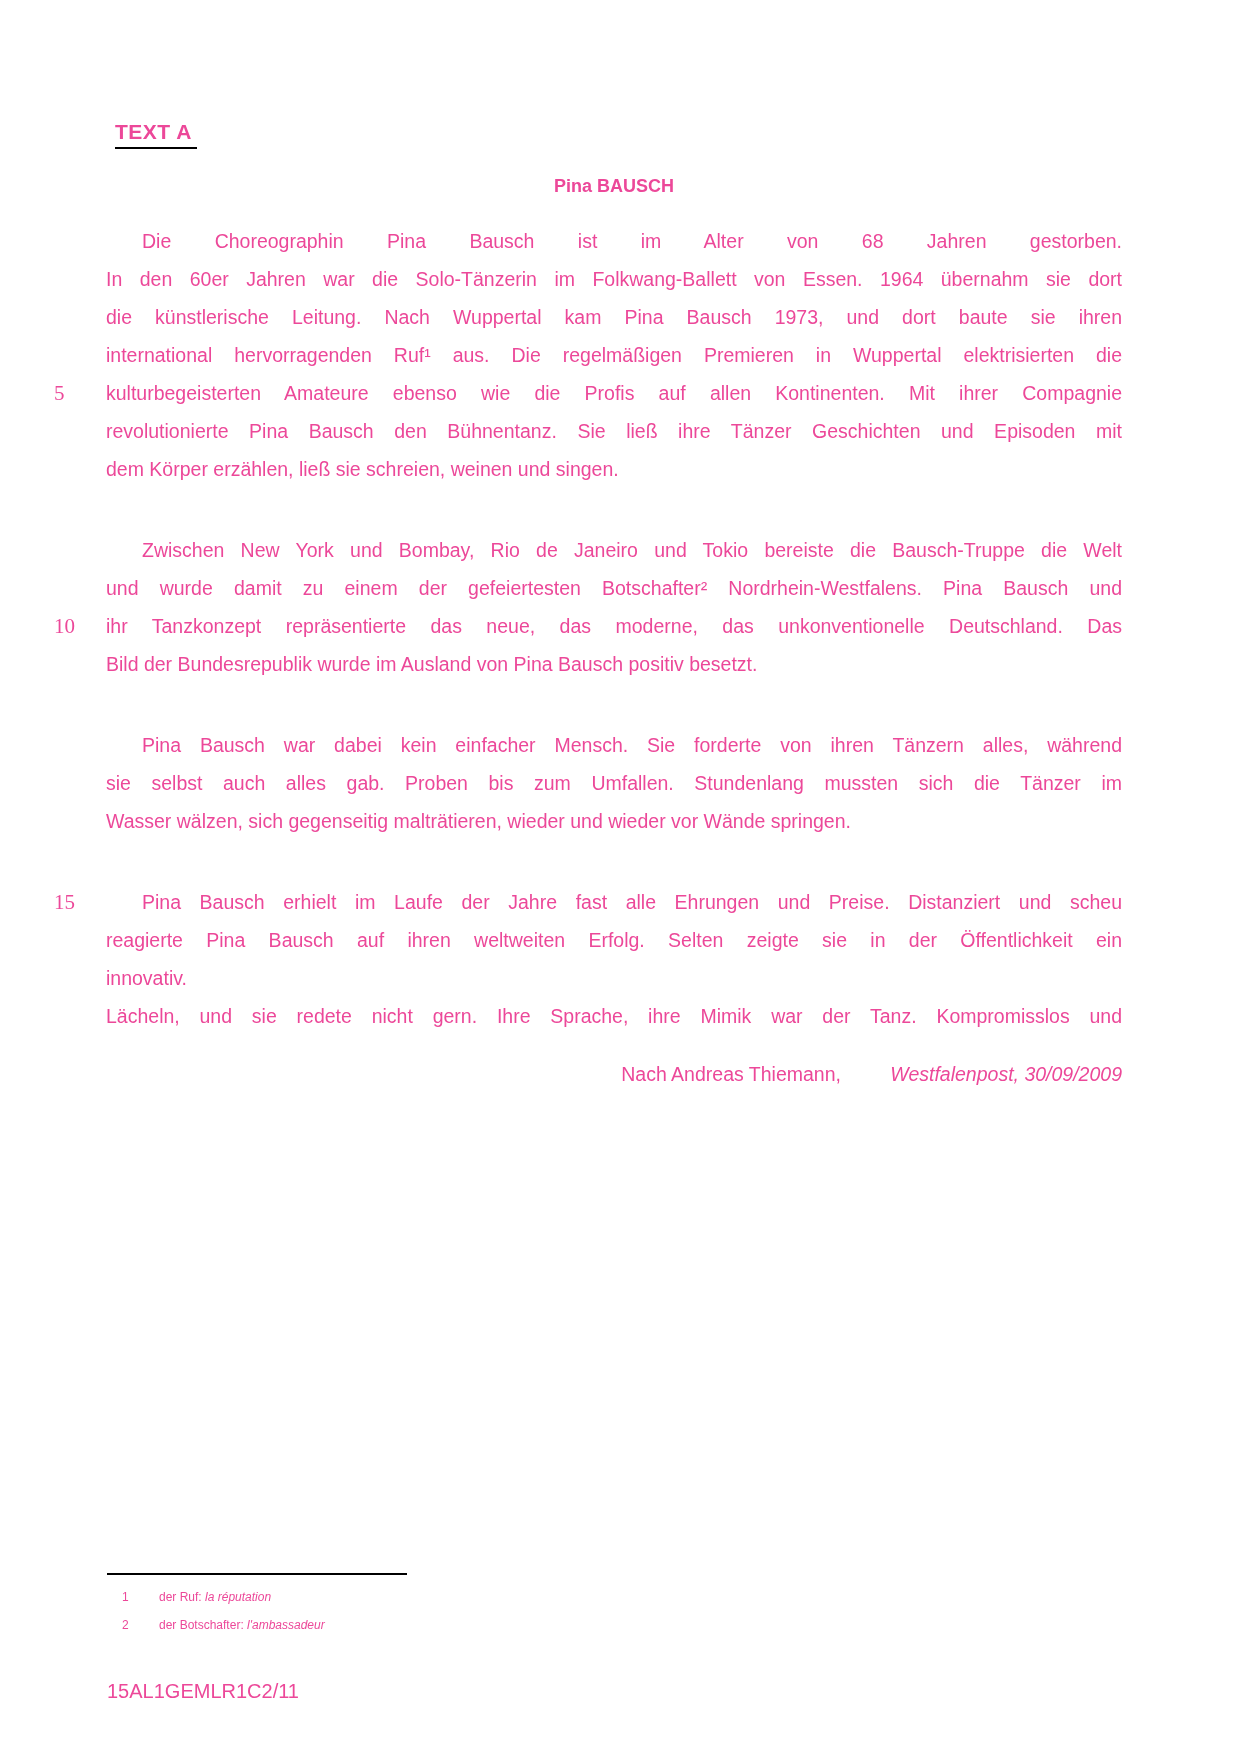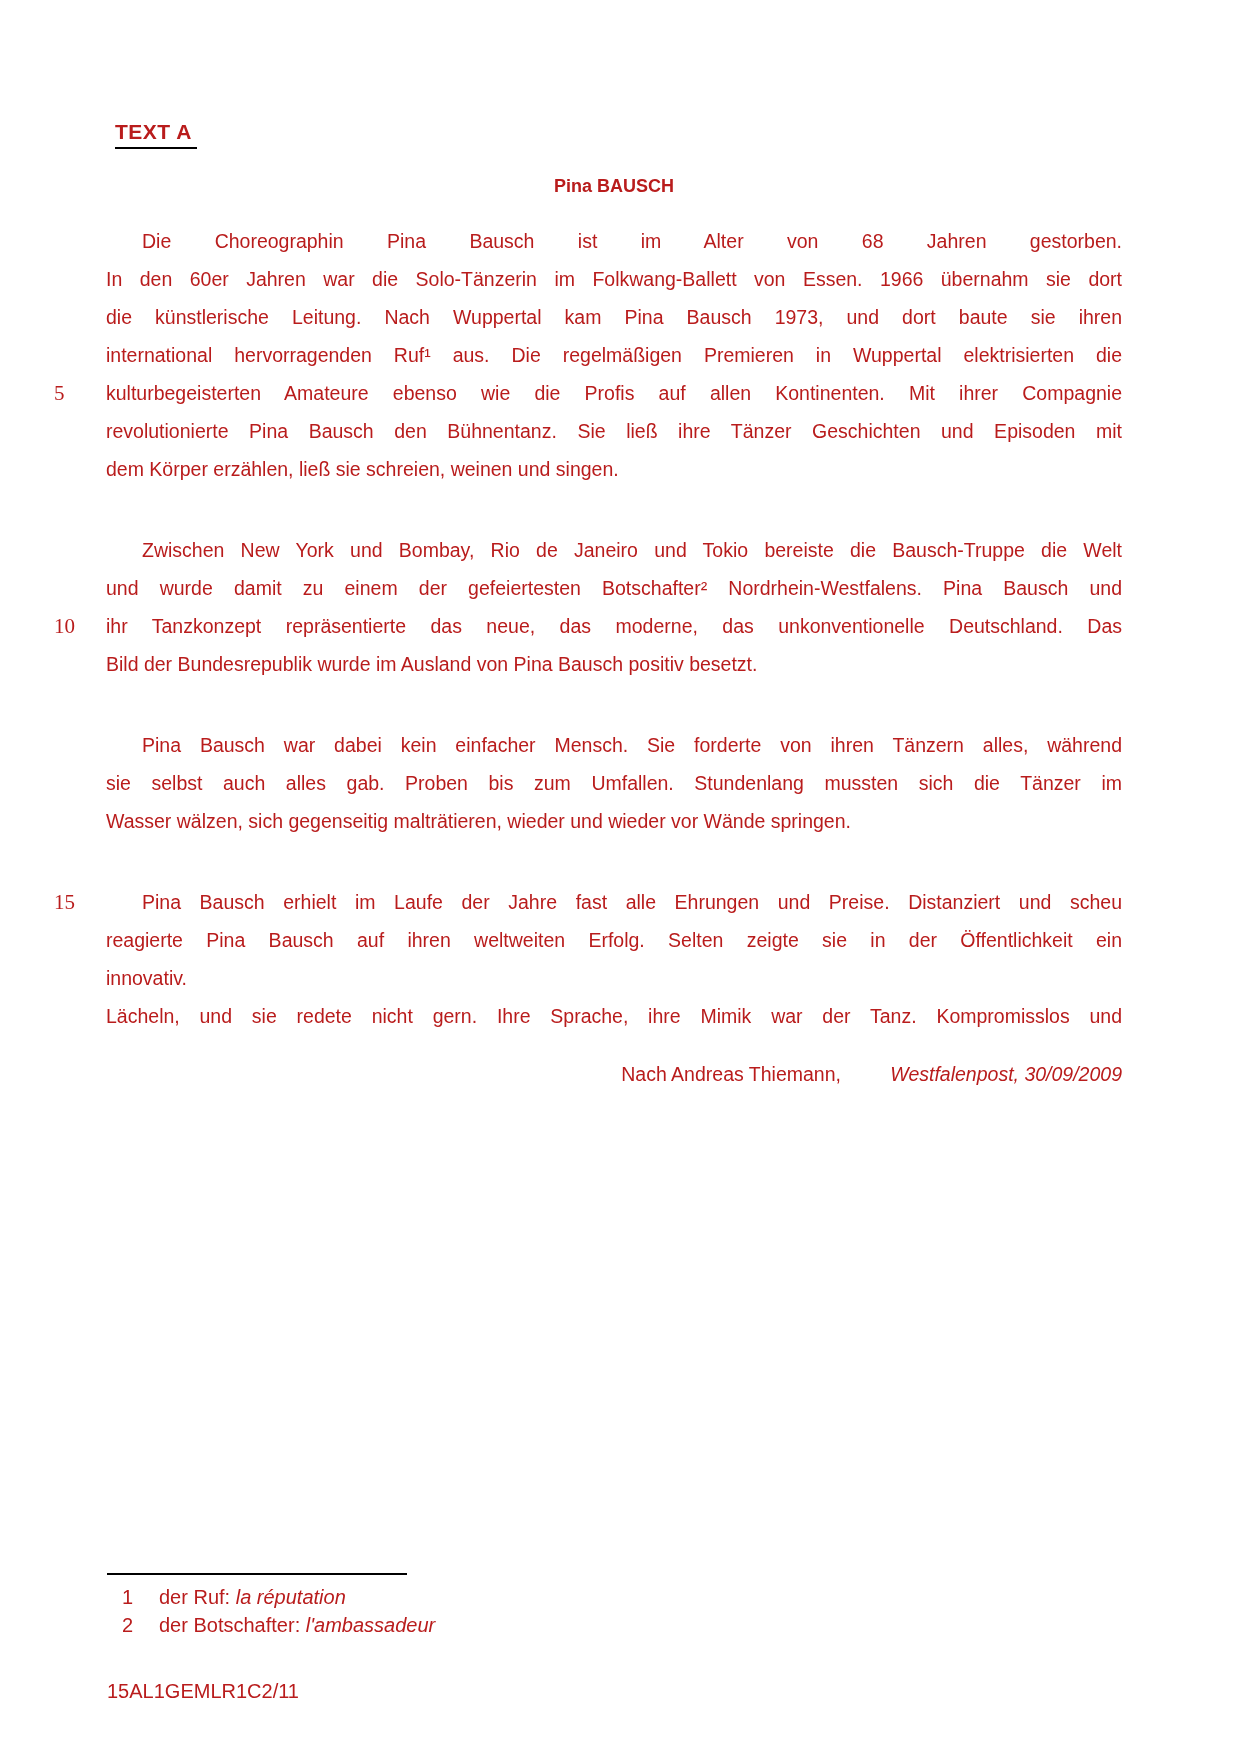--- a/index.html
+++ b/index.html
@@ -5,21 +5,21 @@
   html, body {
     margin: 0;
     padding: 0;
     background: #ffffff;
   }
   .page {
     position: relative;
     width: 1240px;
     height: 1754px;
     background: #ffffff;
-    color: #b91c1c;
+    color: #ec4899;
     font-family: "Liberation Sans", sans-serif;
     overflow: hidden;
     text-decoration: underline;
   }
   .section-heading {
     position: absolute;
     left: 115px;
     top: 120px;
     font-size: 21px;
     font-weight: bold;
@@ -79,21 +79,21 @@
     top: 1573px;
     width: 1016px;
   }
   .footnote-separator {
     width: 300px;
     border-top: 2px solid #000;
     margin-bottom: 9px;
   }
   .footnote-row {
     padding-left: 15px;
-    font-size: 20px;
+    font-size: 12px;
     line-height: 27.5px;
   }
   .footnote-number {
     display: inline-block;
     width: 37px;
   }
   .footnote-translation { font-style: italic; }
   .footer {
     position: absolute;
     left: 107px;
@@ -109,21 +109,21 @@
 <div class="page">
 
   <div class="section-heading">TEXT A</div>
 
   <div class="doc-title">Pina BAUSCH</div>
 
   <div class="body-text" id="body-text">
 
   <div class="paragraph">
         <div class="line justify indent">Die Choreographin Pina Bausch ist im Alter von 68 Jahren gestorben.</div>
-        <div class="line justify">In den 60er Jahren war die Solo-Tänzerin im Folkwang-Ballett von Essen. 1966 übernahm sie dort</div>
+        <div class="line justify">In den 60er Jahren war die Solo-Tänzerin im Folkwang-Ballett von Essen. 1964 übernahm sie dort</div>
         <div class="line justify">die künstlerische Leitung. Nach Wuppertal kam Pina Bausch 1973, und dort baute sie ihren</div>
         <div class="line justify">international hervorragenden Ruf¹ aus. Die regelmäßigen Premieren in Wuppertal elektrisierten die</div>
         <div class="line justify"><span class="line-number">5</span>kulturbegeisterten Amateure ebenso wie die Profis auf allen Kontinenten. Mit ihrer Compagnie</div>
         <div class="line justify">revolutionierte Pina Bausch den Bühnentanz. Sie ließ ihre Tänzer Geschichten und Episoden mit</div>
         <div class="line">dem Körper erzählen, ließ sie schreien, weinen und singen.</div>
       </div>
       <div class="paragraph">
         <div class="line justify indent">Zwischen New York und Bombay, Rio de Janeiro und Tokio bereiste die Bausch-Truppe die Welt</div>
         <div class="line justify">und wurde damit zu einem der gefeiertesten Botschafter² Nordrhein-Westfalens. Pina Bausch und</div>
         <div class="line justify"><span class="line-number">10</span>ihr Tanzkonzept repräsentierte das neue, das moderne, das unkonventionelle Deutschland. Das</div>

